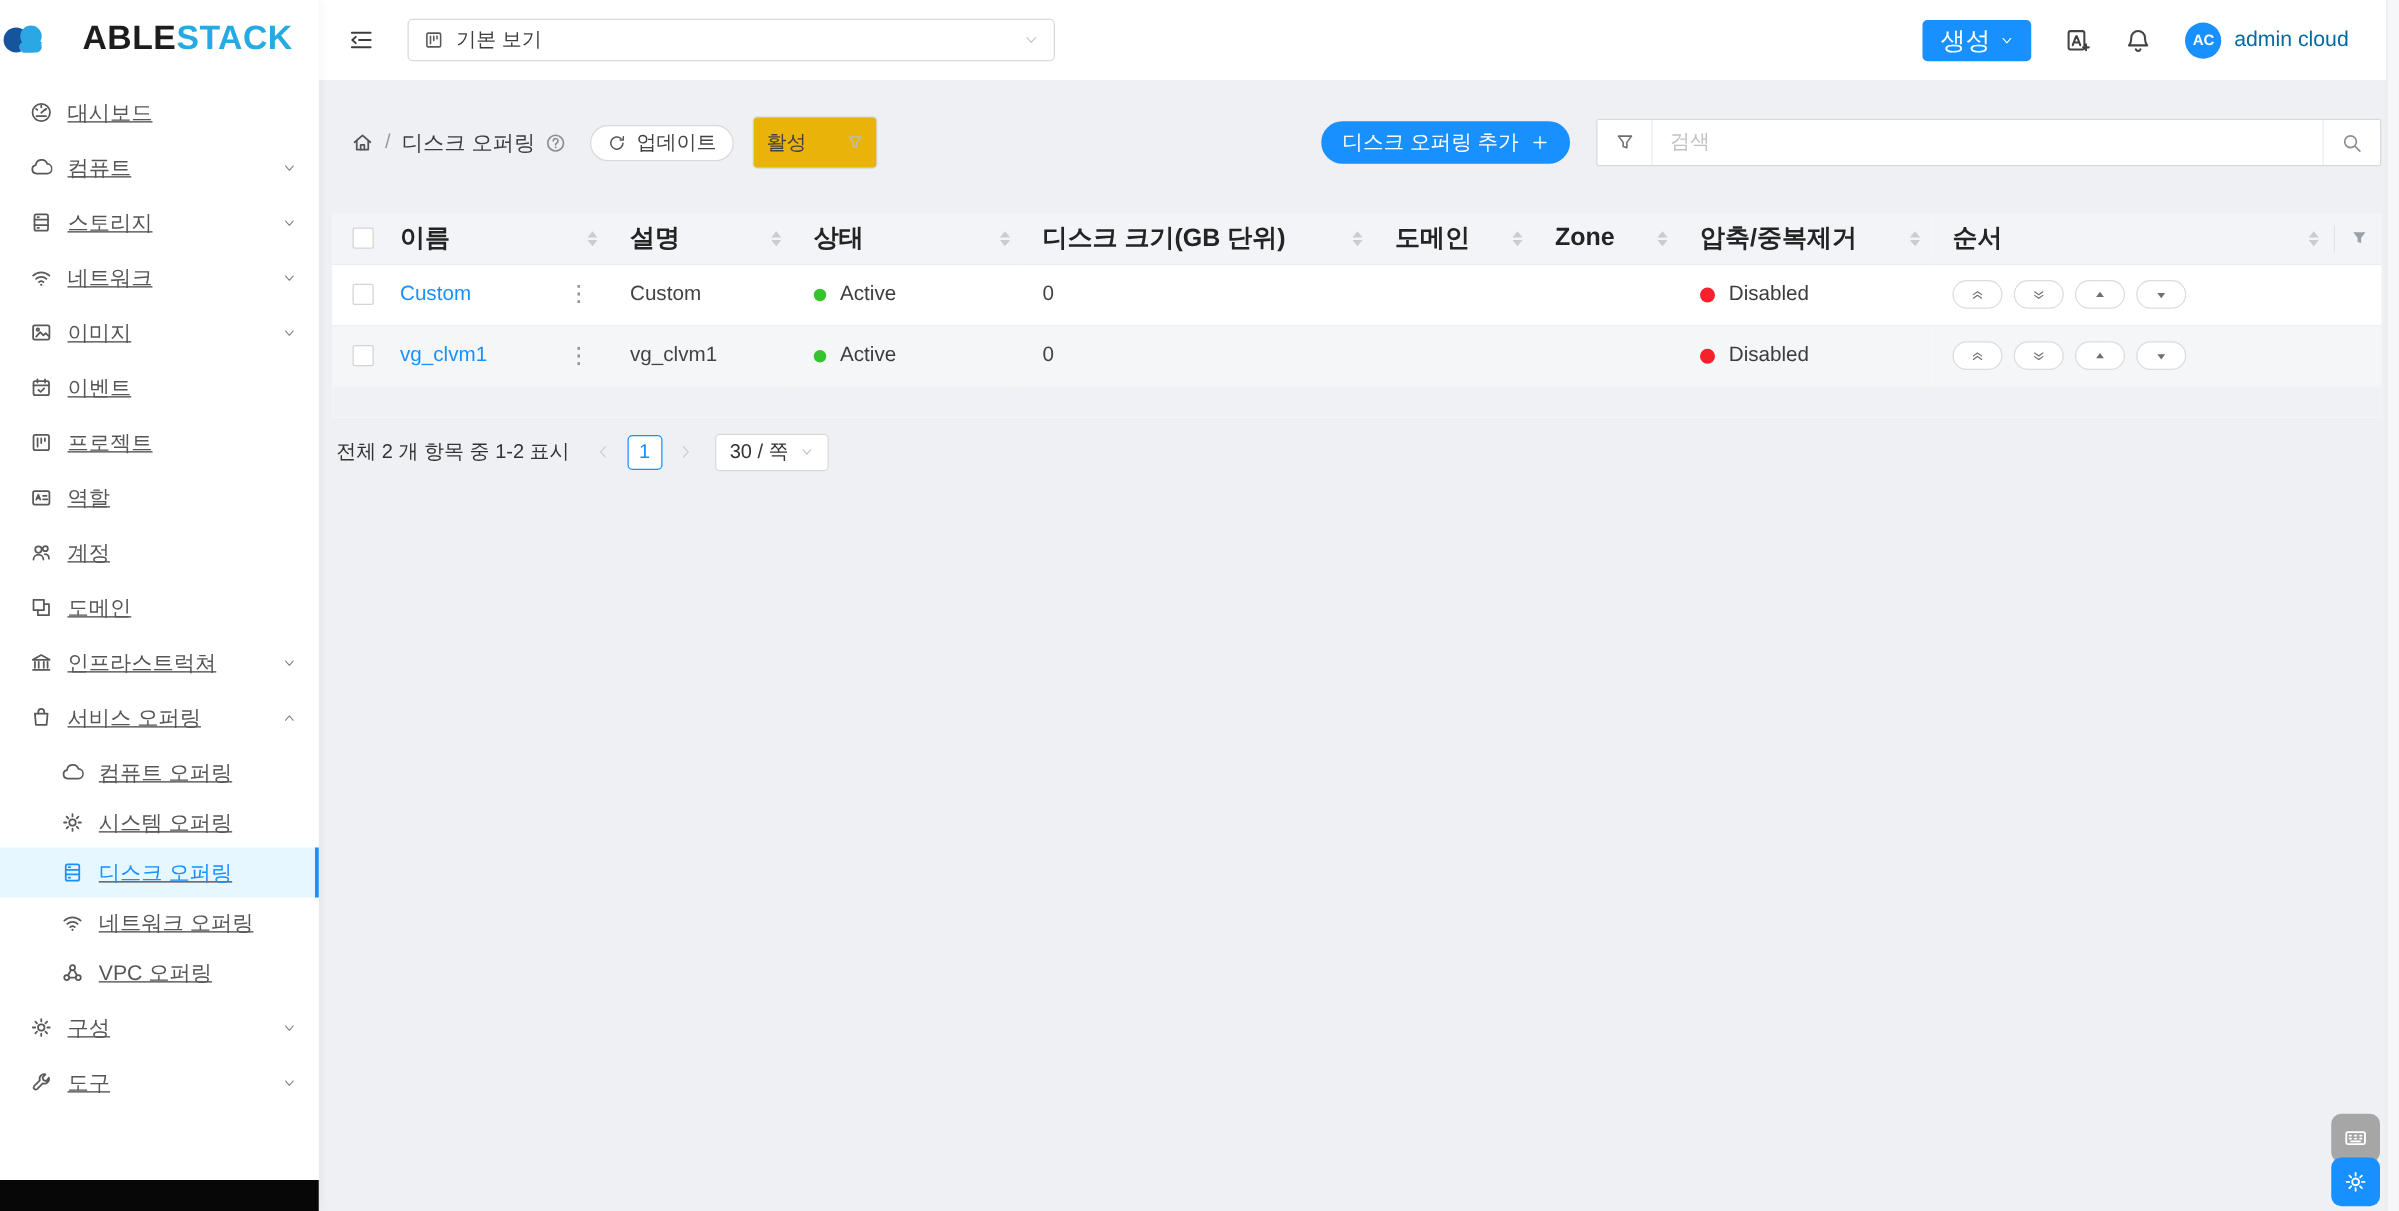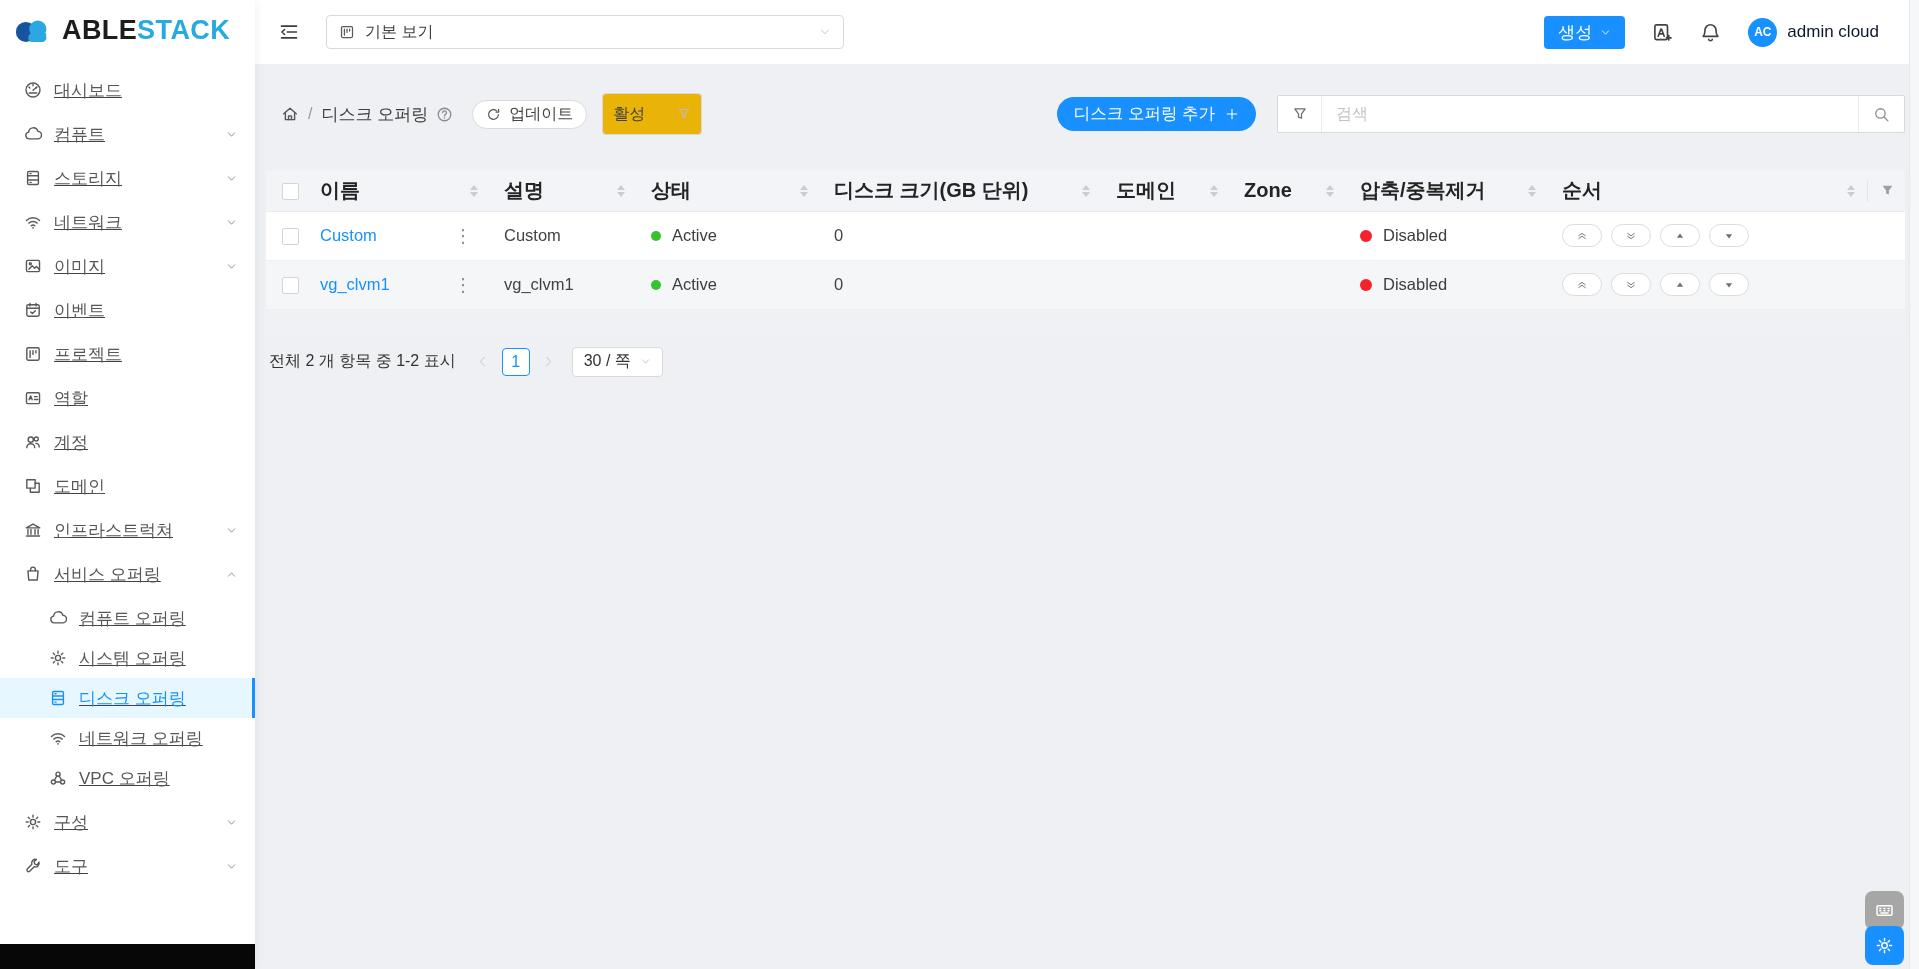--- a/index.html
+++ b/index.html
@@ -3,21 +3,21 @@
 <meta charset="utf-8">
 <style>
   * { margin:0; padding:0; box-sizing:border-box; }
   html,body { width:1919px; height:969px; overflow:hidden; }
   body { font-family:"Liberation Sans","DejaVu Sans",sans-serif; background:#eef0f3; color:#434343; }
   .app { position:relative; width:1919px; height:969px; }
 
   
   .sidebar { position:absolute; left:0; top:0; width:255px; height:100%; background:#fff;
              box-shadow:2px 0 8px rgba(29,35,41,.05); z-index:6; }
-  .logo { height:60px; display:flex; align-items:center; padding-left:13px; gap:7px; cursor:pointer; }
+  .logo { height:60px; display:flex; align-items:center; gap:24px; cursor:pointer; }
   .logo-text { font-size:27px; font-weight:bold; letter-spacing:.4px; white-space:nowrap; }
   .logo-text .able { color:#1d1d1f; }
   .logo-text .stack { color:#27aae1; font-style:normal; }
   .side-menu { padding-top:6px;text-decoration:underline; }
   .side-item { height:40px; margin:4px 0; display:flex; align-items:center; padding:0 18px 0 24px;
                color:#565656; font-size:17px; cursor:pointer; position:relative; white-space:nowrap; }
   .side-item .icon { width:18px; height:18px; margin-right:12px; color:#595959; flex:none; }
   .side-item .chev { margin-left:auto; color:#828282; width:11px; height:11px; }
   .side-item.child { padding-left:49px; margin:0; }
   .side-item.active { background:#e6f7ff; color:#1890ff; }
@@ -32,28 +32,28 @@
   .topbar { position:absolute; left:255px; top:0; right:0; height:64px; background:#fff;
             display:flex; align-items:center; padding:0 40px 0 24px; z-index:4; }
   .fold { width:20px; height:20px; color:#3d3d3d; cursor:pointer; flex:none; }
   .view-select { margin-left:27px; width:518px; height:34px; border:1px solid #d9d9d9; border-radius:4px;
                  display:flex; align-items:center; gap:10px; padding:0 12px; font-size:16px; color:#3c3c3c;
                  background:#fff; cursor:pointer; }
   .view-select .icon { width:16px; height:16px; color:#595959; }
   .view-select .chev { margin-left:auto; width:12px; height:12px; color:#c5c5c5; }
   .topbar-right { margin-left:auto; display:flex; align-items:center; gap:27px; }
   .create-btn { height:33px; padding:0 14px; background:#1890ff; color:#fff; border:none; border-radius:4px;
-                font-size:17px; display:flex; align-items:center; gap:8px; cursor:pointer;
+                font-size:20px; display:flex; align-items:center; gap:8px; cursor:pointer;
                 font-family:inherit; }
   .create-btn .chev { width:11px; height:11px; color:#fff; }
   .tb-icon { width:21px; height:21px; color:#434343; cursor:pointer; }
   .user-wrap { display:flex; align-items:center; gap:10px; cursor:pointer; }
   .avatar { width:29px; height:29px; border-radius:50%; background:#1890ff; color:#fff; font-size:12px;
             font-weight:bold; display:flex; align-items:center; justify-content:center; }
-  .username { font-size:17px; color:#0f172a; }
+  .username { font-size:17px; color:#0369a1; }
 
   
   .content { position:absolute; left:255px; top:64px; right:0; bottom:0; padding:31px 14px 0 11px; }
   .toolbar-row { display:flex; align-items:center; padding-left:15px; margin-bottom:38px; height:38px; }
   .crumb { display:flex; align-items:center; }
   .crumb .icon { width:18px; height:18px; color:#565656; }
   .crumb-sep { margin:0 9px; color:#9a9a9a; font-size:16px; }
   .crumb-title { font-size:17px; color:#3d3d3d; }
   .q-icon { width:17px; height:17px; color:#8c8c8c; margin-left:8px; cursor:pointer; }
   .update-btn { margin-left:19px; height:29px; border:1px solid #d9d9d9; border-radius:15px; background:#fff;

